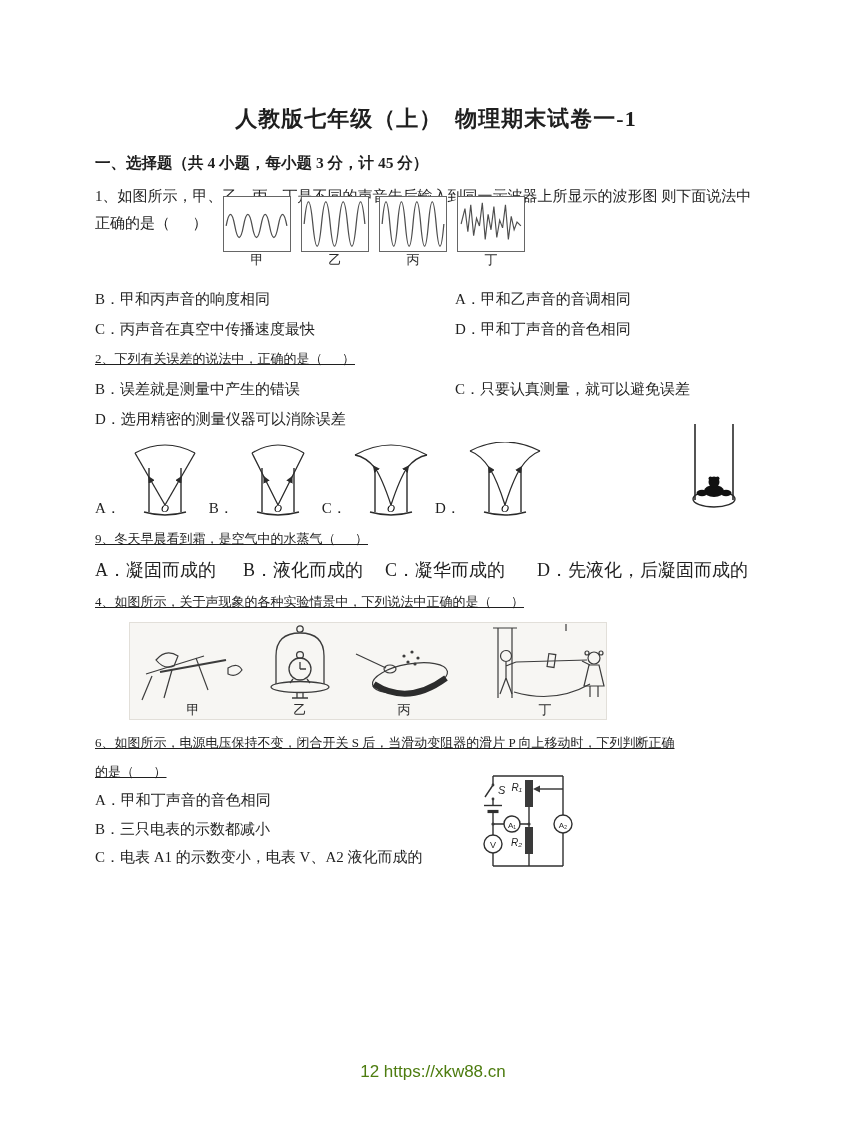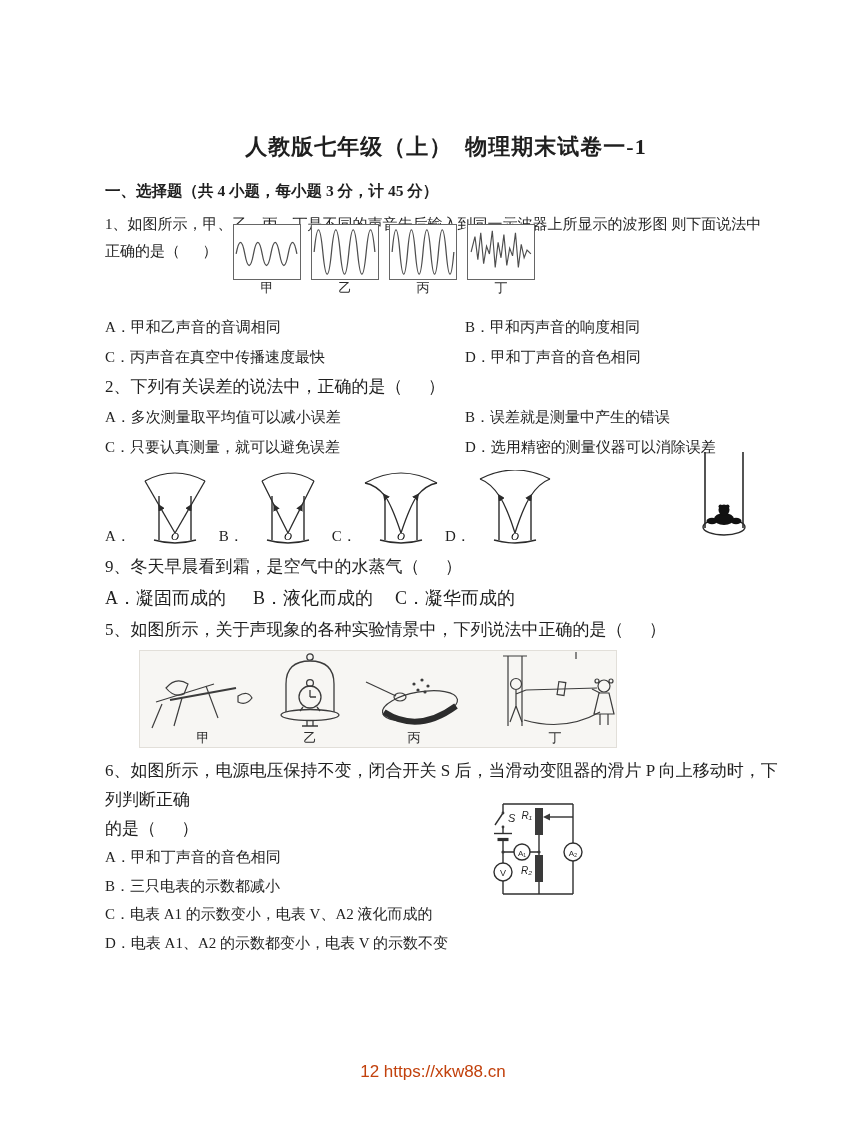--- a/index.html
+++ b/index.html
@@ -2,25 +2,25 @@
 <html><head>
 <meta charset="utf-8">
 <style>
   * { margin:0; padding:0; box-sizing:border-box; }
   html,body { background:#ffffff; }
   body {
     width:866px; height:1122px; position:relative; overflow:hidden;
     font-family:"Liberation Serif","DejaVu Serif",serif;
     color:#1f1f1f;
   }
-  .content { position:absolute; left:105px; top:104px; width:682px;margin-top:28px; }
+  .content { position:absolute; left:95px; top:104px; width:682px; }
   .title { text-align:center; font-size:22px; font-weight:bold; letter-spacing:1px; line-height:30px; }
   .sec-heading { margin-top:17px; font-size:15.5px; font-weight:bold; line-height:24px; }
   .t { white-space:pre-wrap; }
-  .stem { font-size:17px; line-height:30px; white-space:pre-wrap; }
+  .stem { font-size:13px; line-height:30px; white-space:pre-wrap;text-decoration:underline; }
   .stem2 { font-size:15px; line-height:27px; white-space:pre-wrap; }
   .q { margin-top:0; }
   .q1 { position:relative; margin-top:8px; }
   .wave-figs { position:absolute; left:128px; top:13px; display:flex; gap:10px; }
   .fig { display:flex; flex-direction:column; align-items:center; }
   .fig svg.wavebox { border:1px solid #666; background:#fff; }
   .fig-label { font-size:13px; line-height:15px; color:#2a2a2a; }
   .opt-grid { display:grid; grid-template-columns:360px 1fr; font-size:15px; line-height:30px; }
   .opt-grid.q1g { margin-top:47px; }
   .opt-line { font-size:15px; line-height:30px; white-space:pre-wrap; }
@@ -30,21 +30,21 @@
   .q4opts { display:grid; grid-template-columns:148px 142px 152px 1fr; font-size:18px; line-height:30px; margin-top:1px; }
   .q5strip { margin:5px 0 0 34px; width:478px; height:98px; background:#f7f6f3; border:1px solid #e2dfd9;
              display:flex; align-items:flex-end; gap:14px; padding:4px 6px 2px 8px; }
   .q5opts { margin-top:7px; }
   .q5opts .opt-line { line-height:29px; }
   .q6 { position:relative; margin-top:8px; }
   .q6 .stem { line-height:29px; }
   .q6opts .opt-line { line-height:28.5px; }
   .circuit { position:absolute; left:378px; top:38px; }
   .footer { position:absolute; top:1062px; left:0; width:866px; text-align:center;
-            font-family:"Liberation Sans","DejaVu Sans",sans-serif; font-size:17px; color:#c2410c; }
+            font-family:"Liberation Sans","DejaVu Sans",sans-serif; font-size:17px; color:#4d7c0f; }
   svg { display:block; }
   .sketch path, .sketch line, .sketch circle, .sketch ellipse, .sketch rect, .sketch polyline { vector-effect:none; }
 </style>
 </head>
 <body>
 
 <div class="content">
 
   <div class="title t">人教版七年级（上）  物理期末试卷一-1</div>
 
@@ -73,31 +73,30 @@
         <span class="fig-label">丙</span>
       </div>
       <div class="fig">
         <svg class="wavebox" width="68" height="56" viewBox="0 0 68 56">
           <polyline points="3,28 7,12 10,36 13,8 16,40 19,22 22,30 25,6 28,44 31,18 34,34 37,10 40,42 43,24 46,32 49,8 52,44 55,20 58,34 61,26 65,30" fill="none" stroke="#4e4e4e" stroke-width="1.2"></polyline>
         </svg>
         <span class="fig-label">丁</span>
       </div>
     </div>
     <div class="opt-grid q1g">
+      <span class="t">B．甲和丙声音的响度相同</span>
       <span class="t">A．甲和乙声音的音调相同</span>
-      <span class="t">B．甲和丙声音的响度相同</span>
       <span class="t">C．丙声音在真空中传播速度最快</span>
       <span class="t">D．甲和丁声音的音色相同</span>
     </div>
   </div>
 
   <div class="q">
     <div class="stem">2、下列有关误差的说法中，正确的是（      ）</div>
     <div class="opt-grid">
-      <span class="t">A．多次测量取平均值可以减小误差</span>
       <span class="t">B．误差就是测量中产生的错误</span>
       <span class="t">C．只要认真测量，就可以避免误差</span>
       <span class="t">D．选用精密的测量仪器可以消除误差</span>
     </div>
   </div>
 
   <div class="q">
     <div class="q3row">
       <span class="q3letter t">A．</span>
       <svg width="80" height="78" viewBox="0 0 80 78">
@@ -165,25 +164,26 @@
       </svg>
     </div>
   </div>
 
   <div class="q" style="margin-top:4px;">
     <div class="stem">9、冬天早晨看到霜，是空气中的水蒸气（      ）</div>
     <div class="q4opts">
       <span class="t">A．凝固而成的</span>
       <span class="t">B．液化而成的</span>
       <span class="t">C．凝华而成的</span>
+      <span class="t">D．先液化，后凝固而成的</span>
     </div>
   </div>
 
   <div class="q" style="margin-top:2px;">
-    <div class="stem">5、如图所示，关于声现象的各种实验情景中，下列说法中正确的是（      ）</div>
+    <div class="stem">4、如图所示，关于声现象的各种实验情景中，下列说法中正确的是（      ）</div>
     <div class="q5strip sketch">
       <div class="fig">
         <svg width="110" height="66" viewBox="0 0 110 66">
           <g fill="none" stroke="#3c3c3c" stroke-width="1.2">
             <path d="M8,38 L66,20"></path>
             <path d="M14,40 L4,64"></path>
               <path d="M58,22 L70,54"></path>
               <path d="M34,34 L26,62"></path>
             <path d="M22,36 L88,24" stroke-width="2"></path>
             <path d="M18,24 q10,-12 22,-4 l-4,10 q-10,4 -18,-6 z"></path>
@@ -248,21 +248,20 @@
     </div>
   </div>
 
   <div class="q q6">
     <div class="stem">6、如图所示，电源电压保持不变，闭合开关 S 后，当滑动变阻器的滑片 P 向上移动时，下列判断正确</div>
     <div class="stem">的是（      ）</div>
     <div class="q6opts">
       <div class="opt-line">A．甲和丁声音的音色相同</div>
       <div class="opt-line">B．三只电表的示数都减小</div>
       <div class="opt-line">C．电表 A1 的示数变小，电表 V、A2 液化而成的</div>
-      <div class="opt-line">D．电表 A1、A2 的示数都变小，电表 V 的示数不变</div>
     </div>
     <svg class="circuit" width="114" height="116" viewBox="0 0 114 116">
       <g fill="none" stroke="#2f2f2f" stroke-width="1.4">
         <path d="M20,10 L90,10"></path>
         <path d="M90,10 L90,49 M90,67 L90,100"></path>
         <path d="M20,100 L90,100"></path>
         <path d="M20,10 L20,19"></path>
         <path d="M20,19 L12,31"></path>
         <path d="M20,33 L20,39.5"></path>
         <path d="M11,39.5 L29,39.5"></path>

